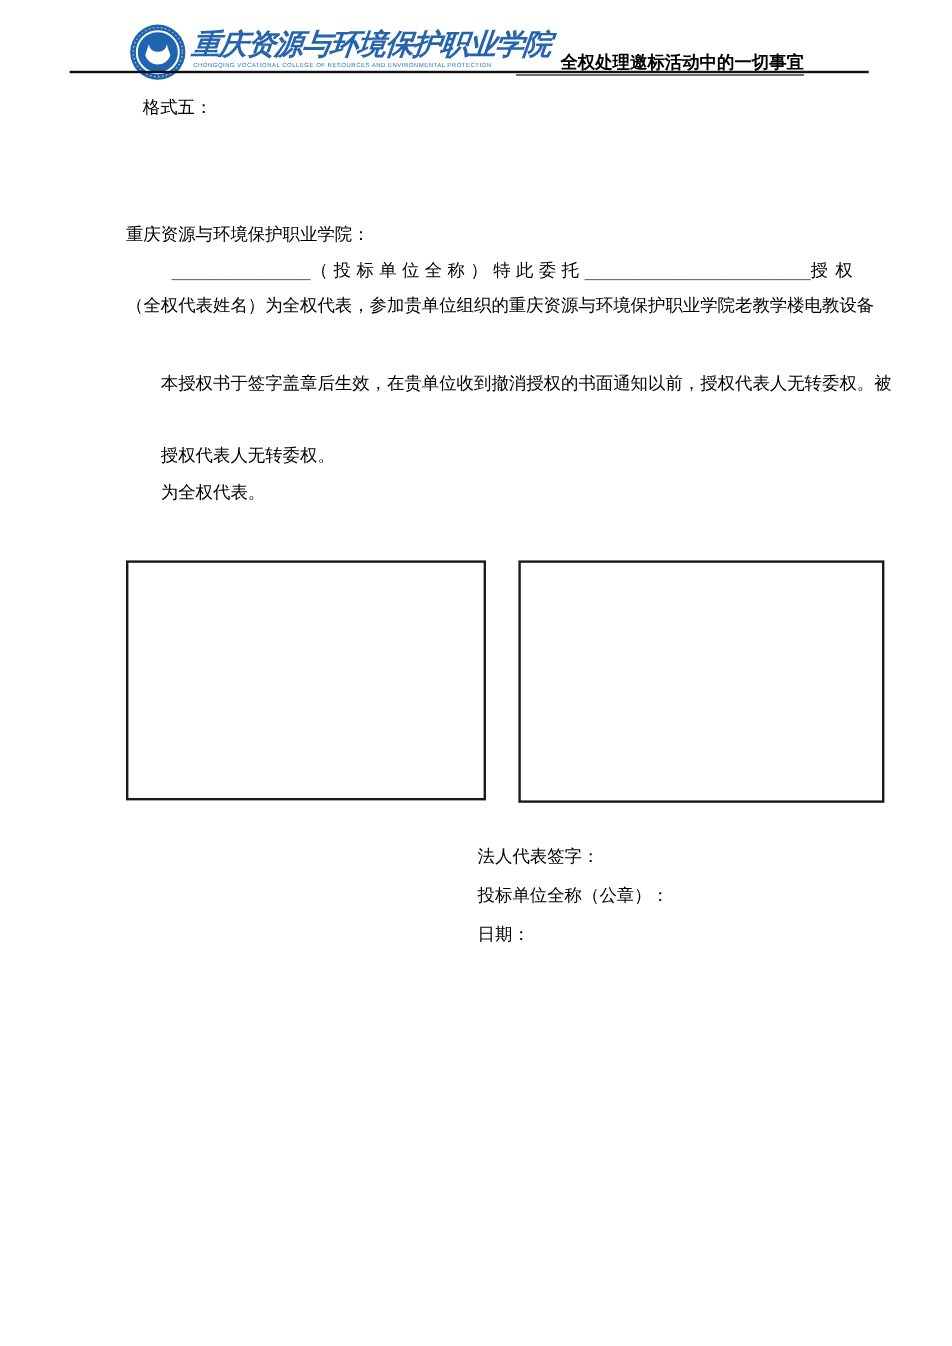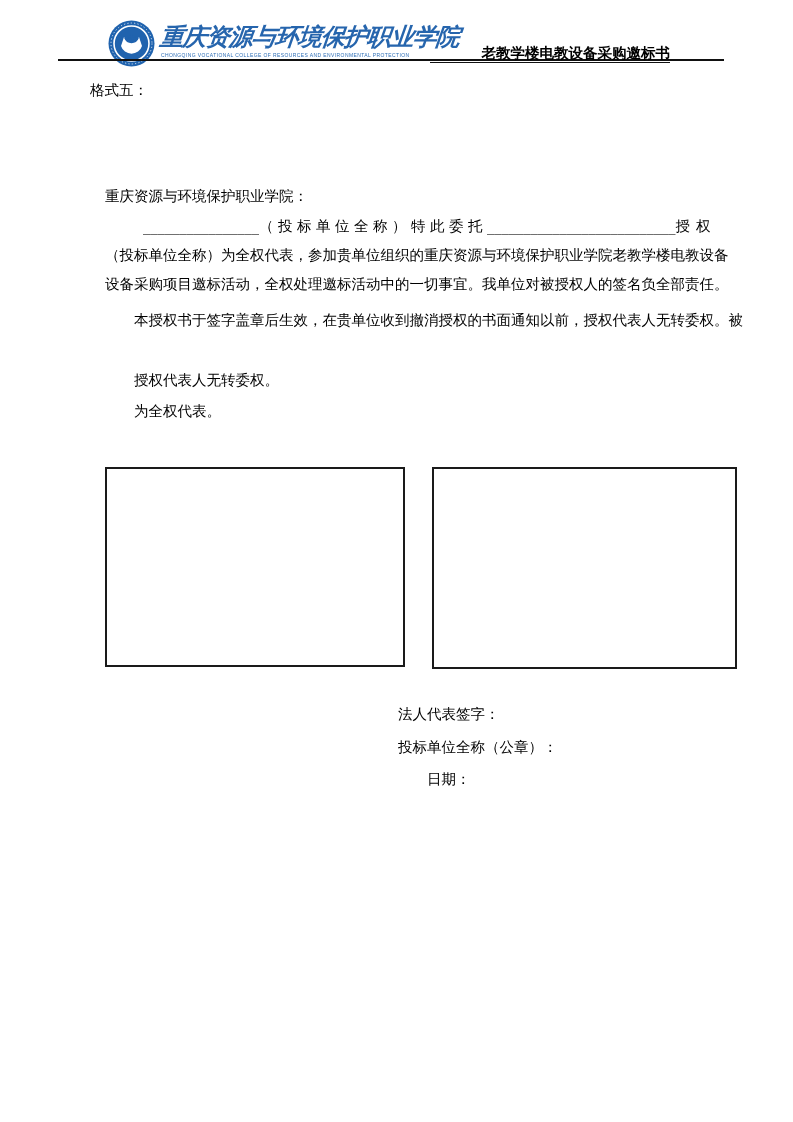--- a/index.html
+++ b/index.html
@@ -26,21 +26,21 @@
   }
   .header-rule { left:58px; top:59px; width:666px; height:2px; background:#111; }
   .doc-title {
     left:430px; top:44px; width:240px; height:19px; line-height:17px;
     font-size:14.5px; font-weight:700; text-align:right;
     border-bottom:1.5px solid #111; white-space:nowrap;
   }
 
   
   .t { font-size:14.5px; line-height:17px; white-space:nowrap; }
-  .format-label   { left:90px; top:82px;  }
+  .format-label   { left:119px; top:82px;  }
   .main-title     { left:105px; top:109px; width:625px; text-align:center; font-size:16px; }
   .salutation     { left:105px; top:188px; }
   .p1l1           { left:105px; top:218px; width:640px; }
   .p1l1 .lead-gap { display:inline-block; width:38px; }
   .blank          { border-bottom:0; letter-spacing:0; }
   .sp             { letter-spacing:4.5px; }
   .sp2            { letter-spacing:6px; }
   .p1l2           { left:105px; top:247px; }
   .p1l3           { left:105px; top:276px; }
   .p2l1           { left:134px; top:312px; }
@@ -49,54 +49,53 @@
   .entrust        { left:134px; top:403px; }
 
   
   .box { border:2px solid #1a1a1a; background:#fff; }
   .box-left  { left:105px; top:467px; width:300px; height:200px; }
   .box-right { left:432px; top:467px; width:305px; height:202px; }
 
   
   .sig-sign    { left:398px; top:706px; }
   .sig-company { left:398px; top:739px; }
-  .sig-date    { left:398px; top:771px;margin-left:29px; }
+  .sig-date    { left:398px; top:771px; }
 </style>
 </head>
 <body>
 
 <div class="page">
 
   <div class="abs logo-wrap">
     <svg width="47" height="47" viewBox="0 0 47 47">
       <circle cx="23.5" cy="23.5" r="23" fill="#2063ae"></circle>
       <circle cx="23.5" cy="23.5" r="17.5" fill="none" stroke="#ffffff" stroke-width="1.6"></circle>
       <circle cx="23.5" cy="23.5" r="20.5" fill="none" stroke="#ffffff" stroke-width="0.8" stroke-dasharray="1.2 2.2"></circle>
       <path d="M13 26 a11 11 0 0 0 21 0 L31 17 a8 8 0 0 1 -15 0 Z" fill="#ffffff"></path>
       <path d="M17 18 a7 7 0 0 0 13 0" fill="none" stroke="#2063ae" stroke-width="1.6"></path>
       <path d="M19.5 16.5 a4.5 4.5 0 0 0 8 0" fill="none" stroke="#2063ae" stroke-width="1.4"></path>
       <path d="M22 15 a2.2 2.2 0 0 0 3 0" fill="none" stroke="#2063ae" stroke-width="1.2"></path>
     </svg>
   </div>
   <div class="abs brand-zh">重庆资源与环境保护职业学院</div>
   <div class="abs brand-en">CHONGQING VOCATIONAL COLLEGE OF RESOURCES AND ENVIRONMENTAL PROTECTION</div>
   <div class="abs header-rule"></div>
-  <div class="abs doc-title">老教学楼电教设备采购邀标书</div>
+  <div class="abs doc-title">全权处理邀标活动中的一切事宜</div>
 
   <div class="abs t format-label">格式五：</div>
 
 
   <div class="abs t salutation">重庆资源与环境保护职业学院：</div>
 
   <div class="abs t p1l1">
     <span class="lead-gap"></span><span class="blank">________________</span><span class="sp">（投标单位全称）特此委托</span><span class="blank">__________________________</span><span class="sp2">授权</span>
   </div>
 
-  <div class="abs t p1l2">（投标单位全称）为全权代表，参加贵单位组织的重庆资源与环境保护职业学院老教学楼电教设备</div>
-  <div class="abs t p1l3">设备采购项目邀标活动，全权处理邀标活动中的一切事宜。我单位对被授权人的签名负全部责任。</div>
+  <div class="abs t p1l2">（全权代表姓名）为全权代表，参加贵单位组织的重庆资源与环境保护职业学院老教学楼电教设备</div>
 
   <div class="abs t p2l1">本授权书于签字盖章后生效，在贵单位收到撤消授权的书面通知以前，授权代表人无转委权。被</div>
 
   <div class="abs t no-delegate">授权代表人无转委权。</div>
   <div class="abs t entrust">为全权代表。</div>
 
   <div class="abs box box-left"></div>
   <div class="abs box box-right"></div>
 
   <div class="abs t sig-sign">法人代表签字：</div>

